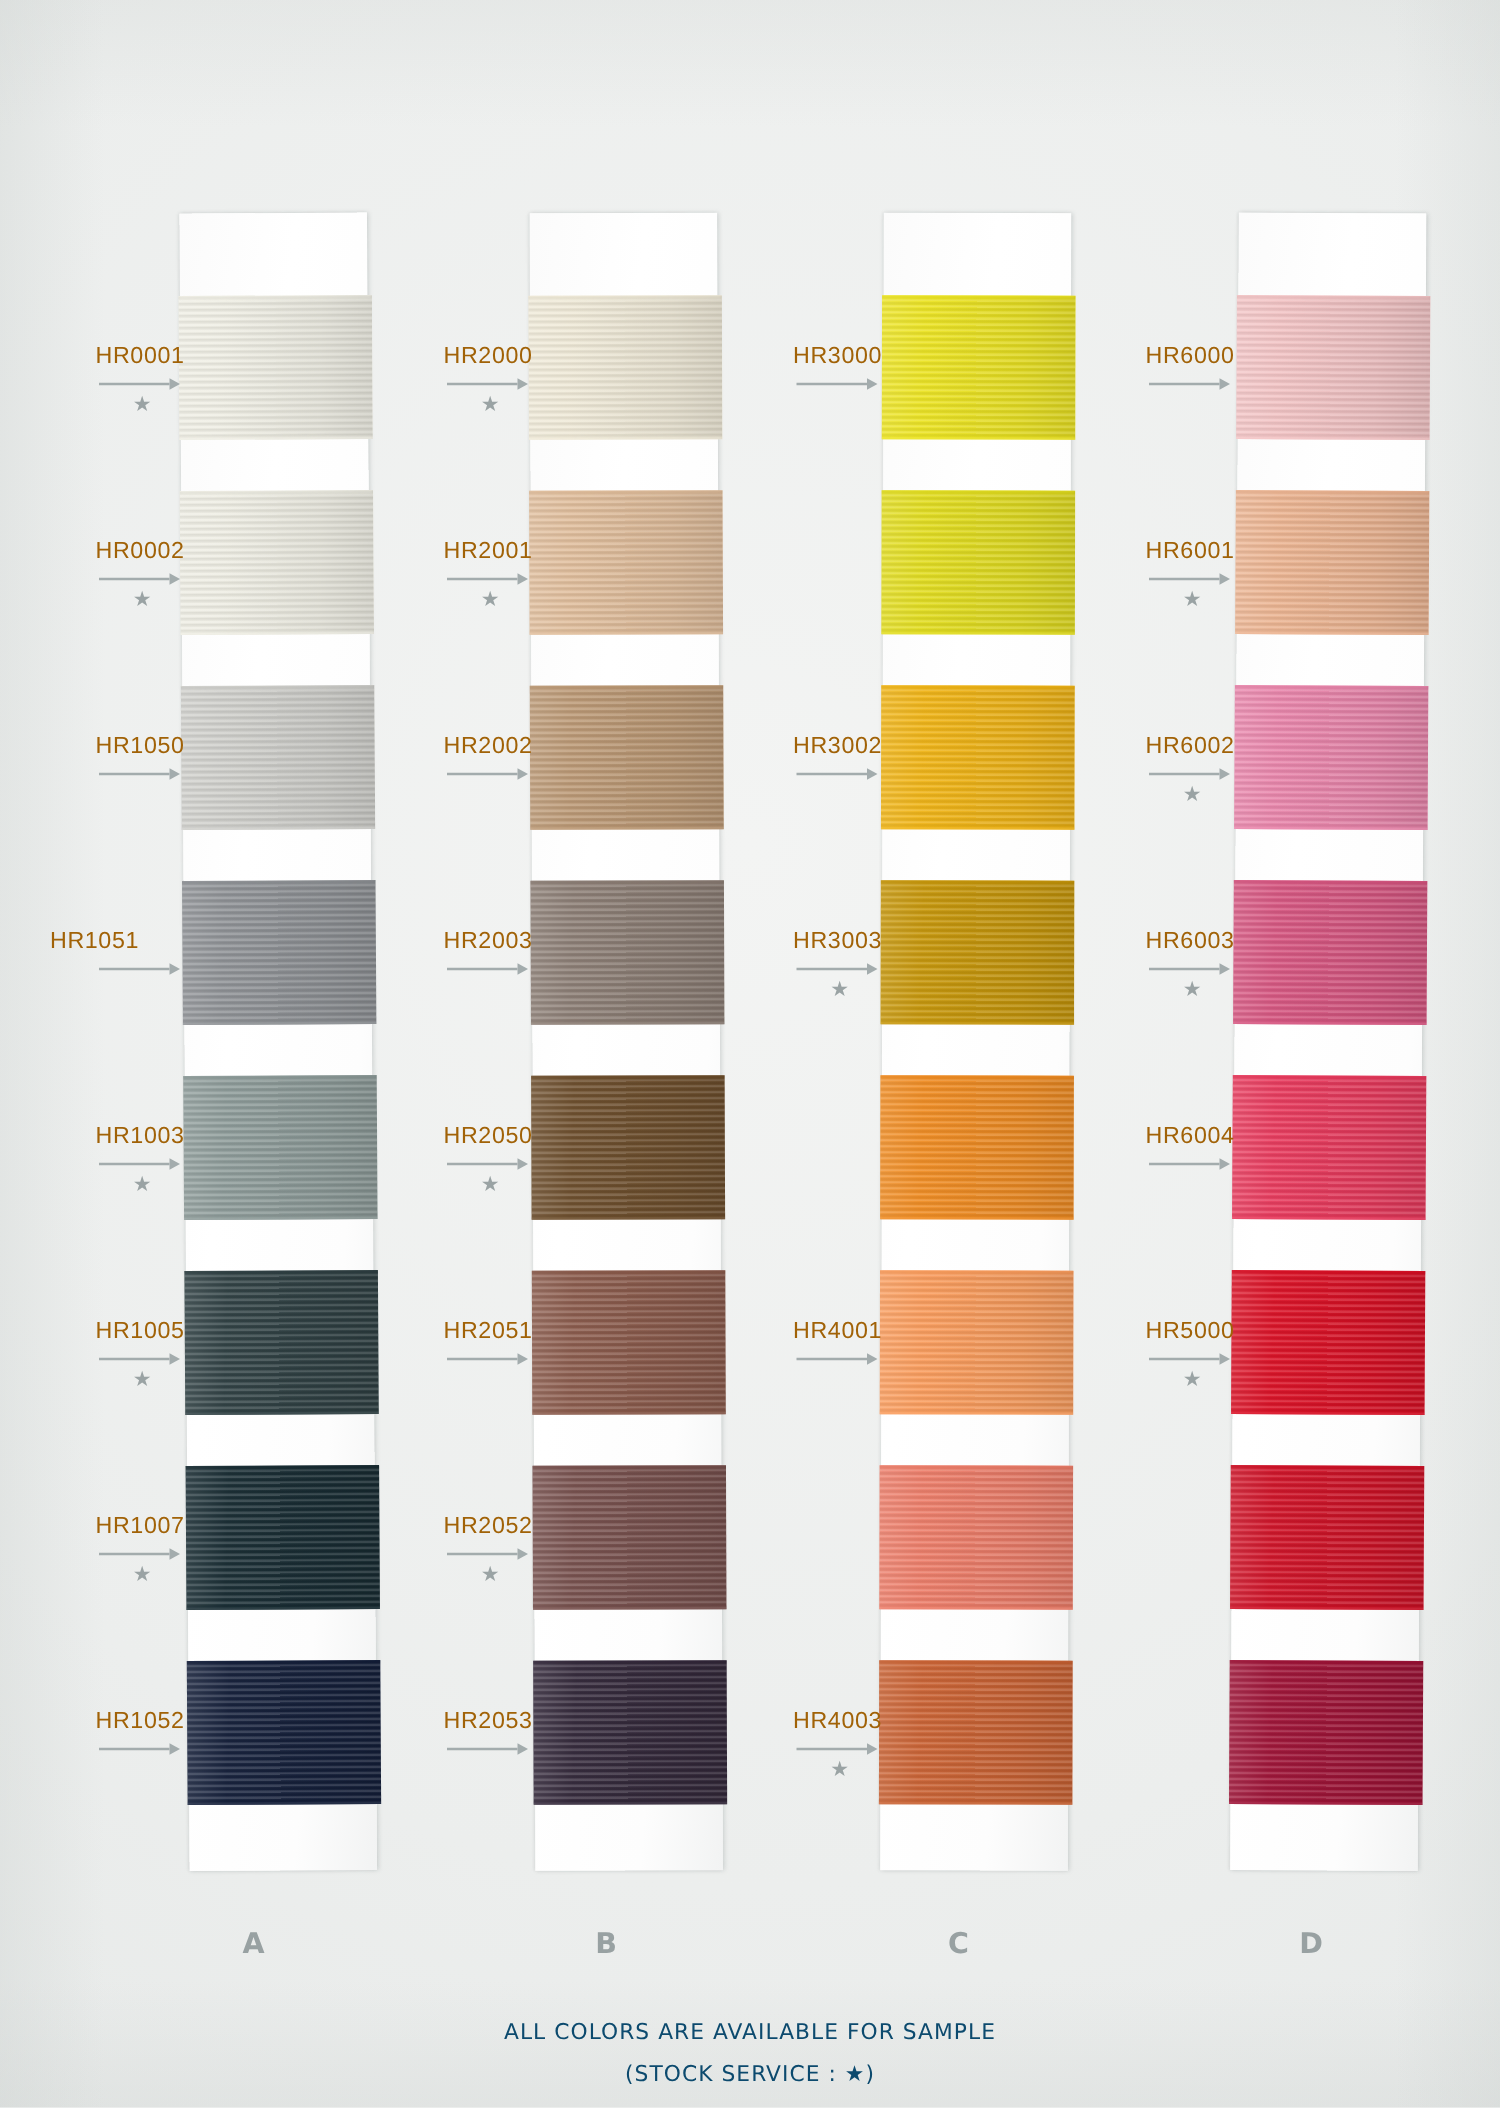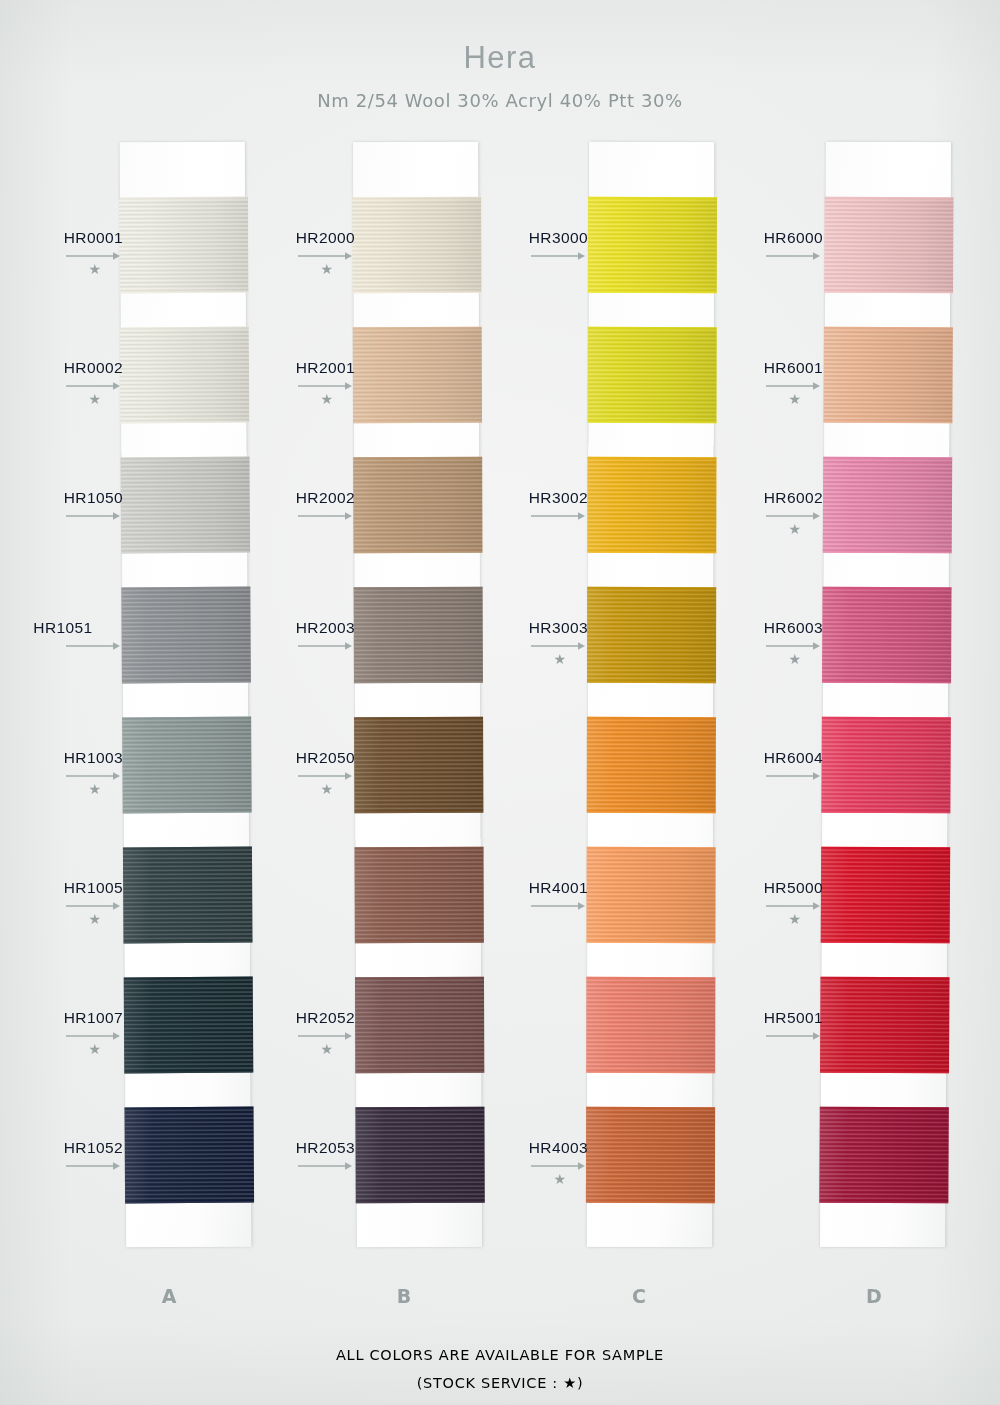--- a/index.html
+++ b/index.html
@@ -137,21 +137,21 @@
   .label {
     position: absolute;
     right: 152px;
     width: 120px;
     text-align: right;
     color: #9ba4a5;
   }
   .label .code {
     font-size: 15.5px;
     letter-spacing: .4px;
-    color: #0f172a;
+    color: #a16207;
     white-space: nowrap;
     font-family: "Liberation Sans", sans-serif;
   }
   .label .arrow {
     display: block;
     margin-top: 3px;
     height: 12px;
     position: relative;
   }
   .label .arrow svg { position: absolute; right: 2px; top: 0; }
@@ -182,36 +182,32 @@
   .cl-2 { left: 522px; }
   .cl-3 { left: 757px; }
 
   .footnote {
     position: absolute;
     left: 0; right: 0;
     top: 1347px;
     text-align: center;
     font-size: 14.5px;
     letter-spacing: .7px;
-    color: #000000;
+    color: #0c4a6e;
     font-family: "DejaVu Sans", sans-serif;
   }
   .footnote .line2 { margin-top: 12px; }
 </style>
 </head>
 <body>
 
 <div class="paper"></div>
 
 <div class="sheet">
 
-  <div class="header">
-    <div class="brand-title">Hera</div>
-    <div class="brand-spec">Nm 2/54  Wool 30% Acryl 40% Ptt 30%</div>
-  </div>
 
   <div class="columns" id="columns-root">
       <div class="column col-0">
         <div class="card">
           <div class="swatches">
             <div class="swatch" title="HR0001" style="top: 0px; background: rgb(239, 238, 228);">
               <div class="yarn"></div>
               <div class="sheen"></div>
               <div class="topfuzz" style="background: rgb(239, 238, 228);"></div>
               <div class="botfuzz" style="background: rgb(239, 238, 228);"></div>
@@ -385,20 +381,26 @@
               <line x1="1" y1="6" x2="48" y2="6" stroke="#a3acad" stroke-width="1.6"></line>
               <path d="M48 2.2 L55 6 L48 9.8 Z" fill="#a3acad"></path>
             </svg>
           </span><span class="star hidden">★</span></div>
         <div class="label" style="top: 607px;"><span class="code">HR2050</span><span class="arrow">
             <svg width="56" height="12" viewBox="0 0 56 12">
               <line x1="1" y1="6" x2="48" y2="6" stroke="#a3acad" stroke-width="1.6"></line>
               <path d="M48 2.2 L55 6 L48 9.8 Z" fill="#a3acad"></path>
             </svg>
           </span><span class="star">★</span></div>
+        <div class="label" style="top: 737px;"><span class="code">HR2051</span><span class="arrow">
+            <svg width="56" height="12" viewBox="0 0 56 12">
+              <line x1="1" y1="6" x2="48" y2="6" stroke="#a3acad" stroke-width="1.6"></line>
+              <path d="M48 2.2 L55 6 L48 9.8 Z" fill="#a3acad"></path>
+            </svg>
+          </span><span class="star hidden">★</span></div>
         <div class="label" style="top: 867px;"><span class="code">HR2052</span><span class="arrow">
             <svg width="56" height="12" viewBox="0 0 56 12">
               <line x1="1" y1="6" x2="48" y2="6" stroke="#a3acad" stroke-width="1.6"></line>
               <path d="M48 2.2 L55 6 L48 9.8 Z" fill="#a3acad"></path>
             </svg>
           </span><span class="star">★</span></div>
         <div class="label" style="top: 997px;"><span class="code">HR2053</span><span class="arrow">
             <svg width="56" height="12" viewBox="0 0 56 12">
               <line x1="1" y1="6" x2="48" y2="6" stroke="#a3acad" stroke-width="1.6"></line>
               <path d="M48 2.2 L55 6 L48 9.8 Z" fill="#a3acad"></path>
@@ -571,26 +573,20 @@
               <line x1="1" y1="6" x2="48" y2="6" stroke="#a3acad" stroke-width="1.6"></line>
               <path d="M48 2.2 L55 6 L48 9.8 Z" fill="#a3acad"></path>
             </svg>
           </span><span class="star hidden">★</span></div>
         <div class="label" style="top: 737px;"><span class="code">HR5000</span><span class="arrow">
             <svg width="56" height="12" viewBox="0 0 56 12">
               <line x1="1" y1="6" x2="48" y2="6" stroke="#a3acad" stroke-width="1.6"></line>
               <path d="M48 2.2 L55 6 L48 9.8 Z" fill="#a3acad"></path>
             </svg>
           </span><span class="star">★</span></div>
-        <div class="label" style="top: 867px;"><span class="code">HR5001</span><span class="arrow">
-            <svg width="56" height="12" viewBox="0 0 56 12">
-              <line x1="1" y1="6" x2="48" y2="6" stroke="#a3acad" stroke-width="1.6"></line>
-              <path d="M48 2.2 L55 6 L48 9.8 Z" fill="#a3acad"></path>
-            </svg>
-          </span><span class="star hidden">★</span></div>
       </div>
     </div>
 
   <div class="col-letter cl-0">A</div>
   <div class="col-letter cl-1">B</div>
   <div class="col-letter cl-2">C</div>
   <div class="col-letter cl-3">D</div>
 
   <div class="footnote">
     <div class="line1">ALL COLORS ARE AVAILABLE FOR SAMPLE</div>

